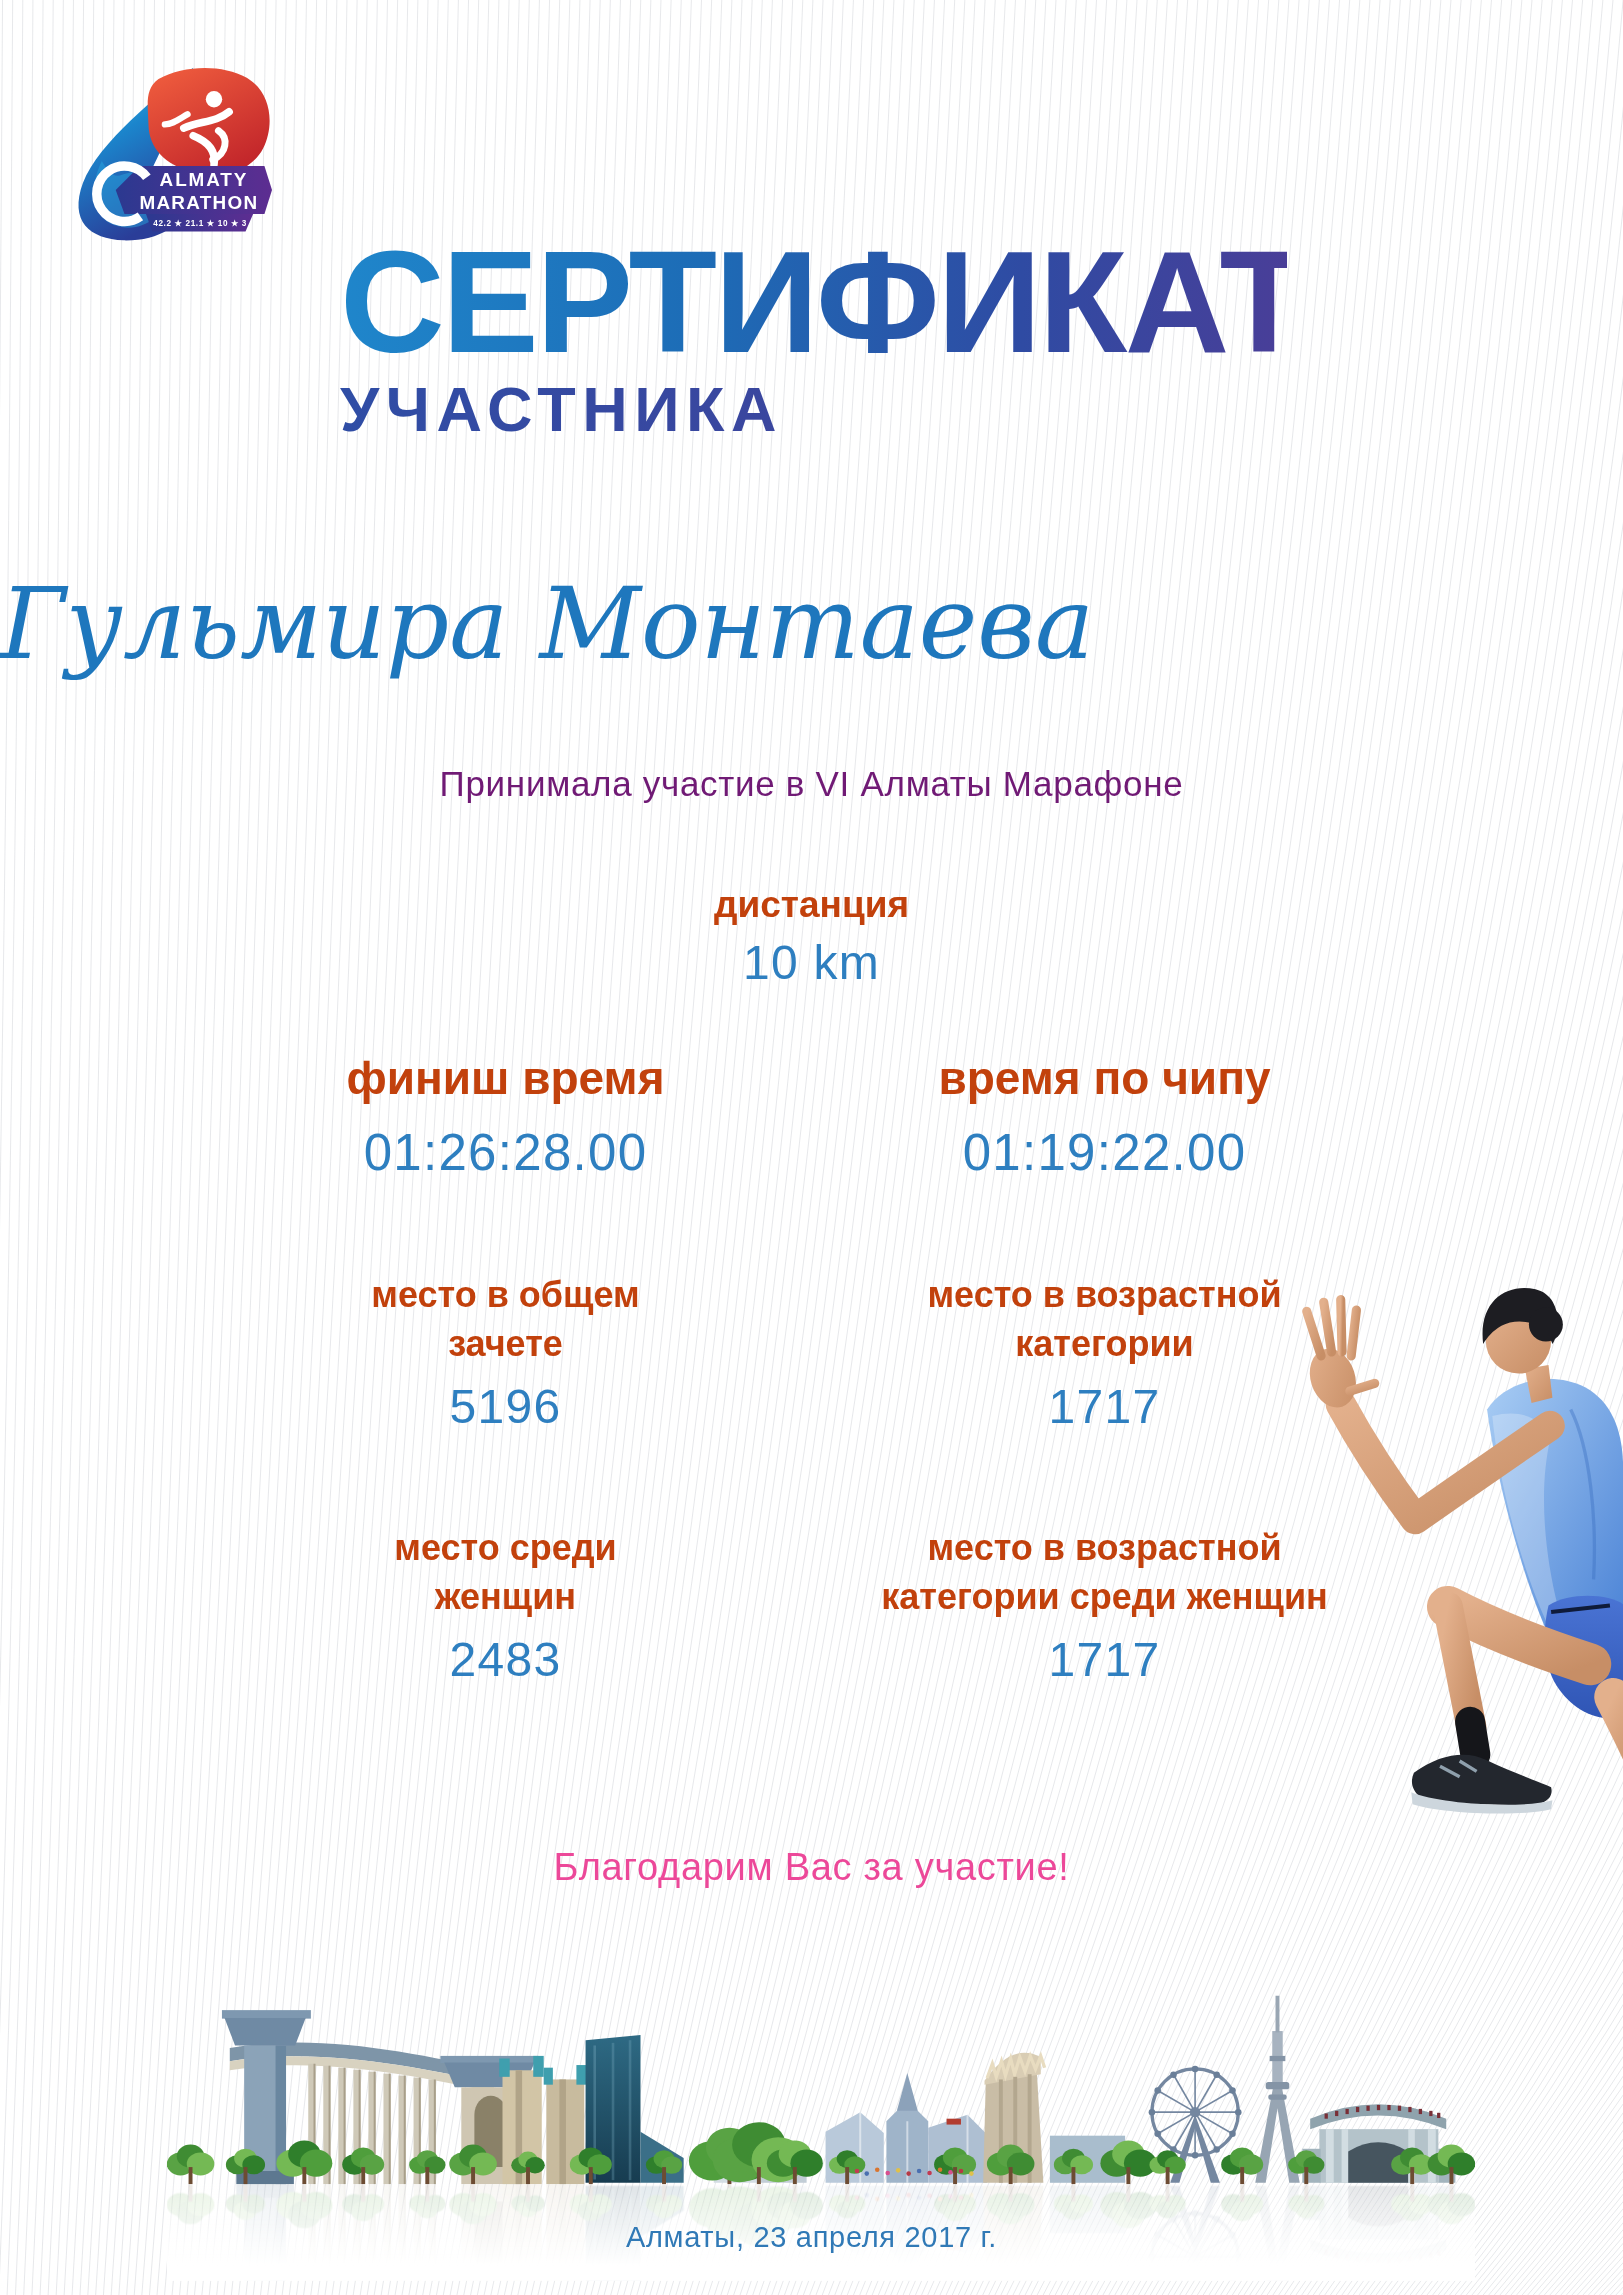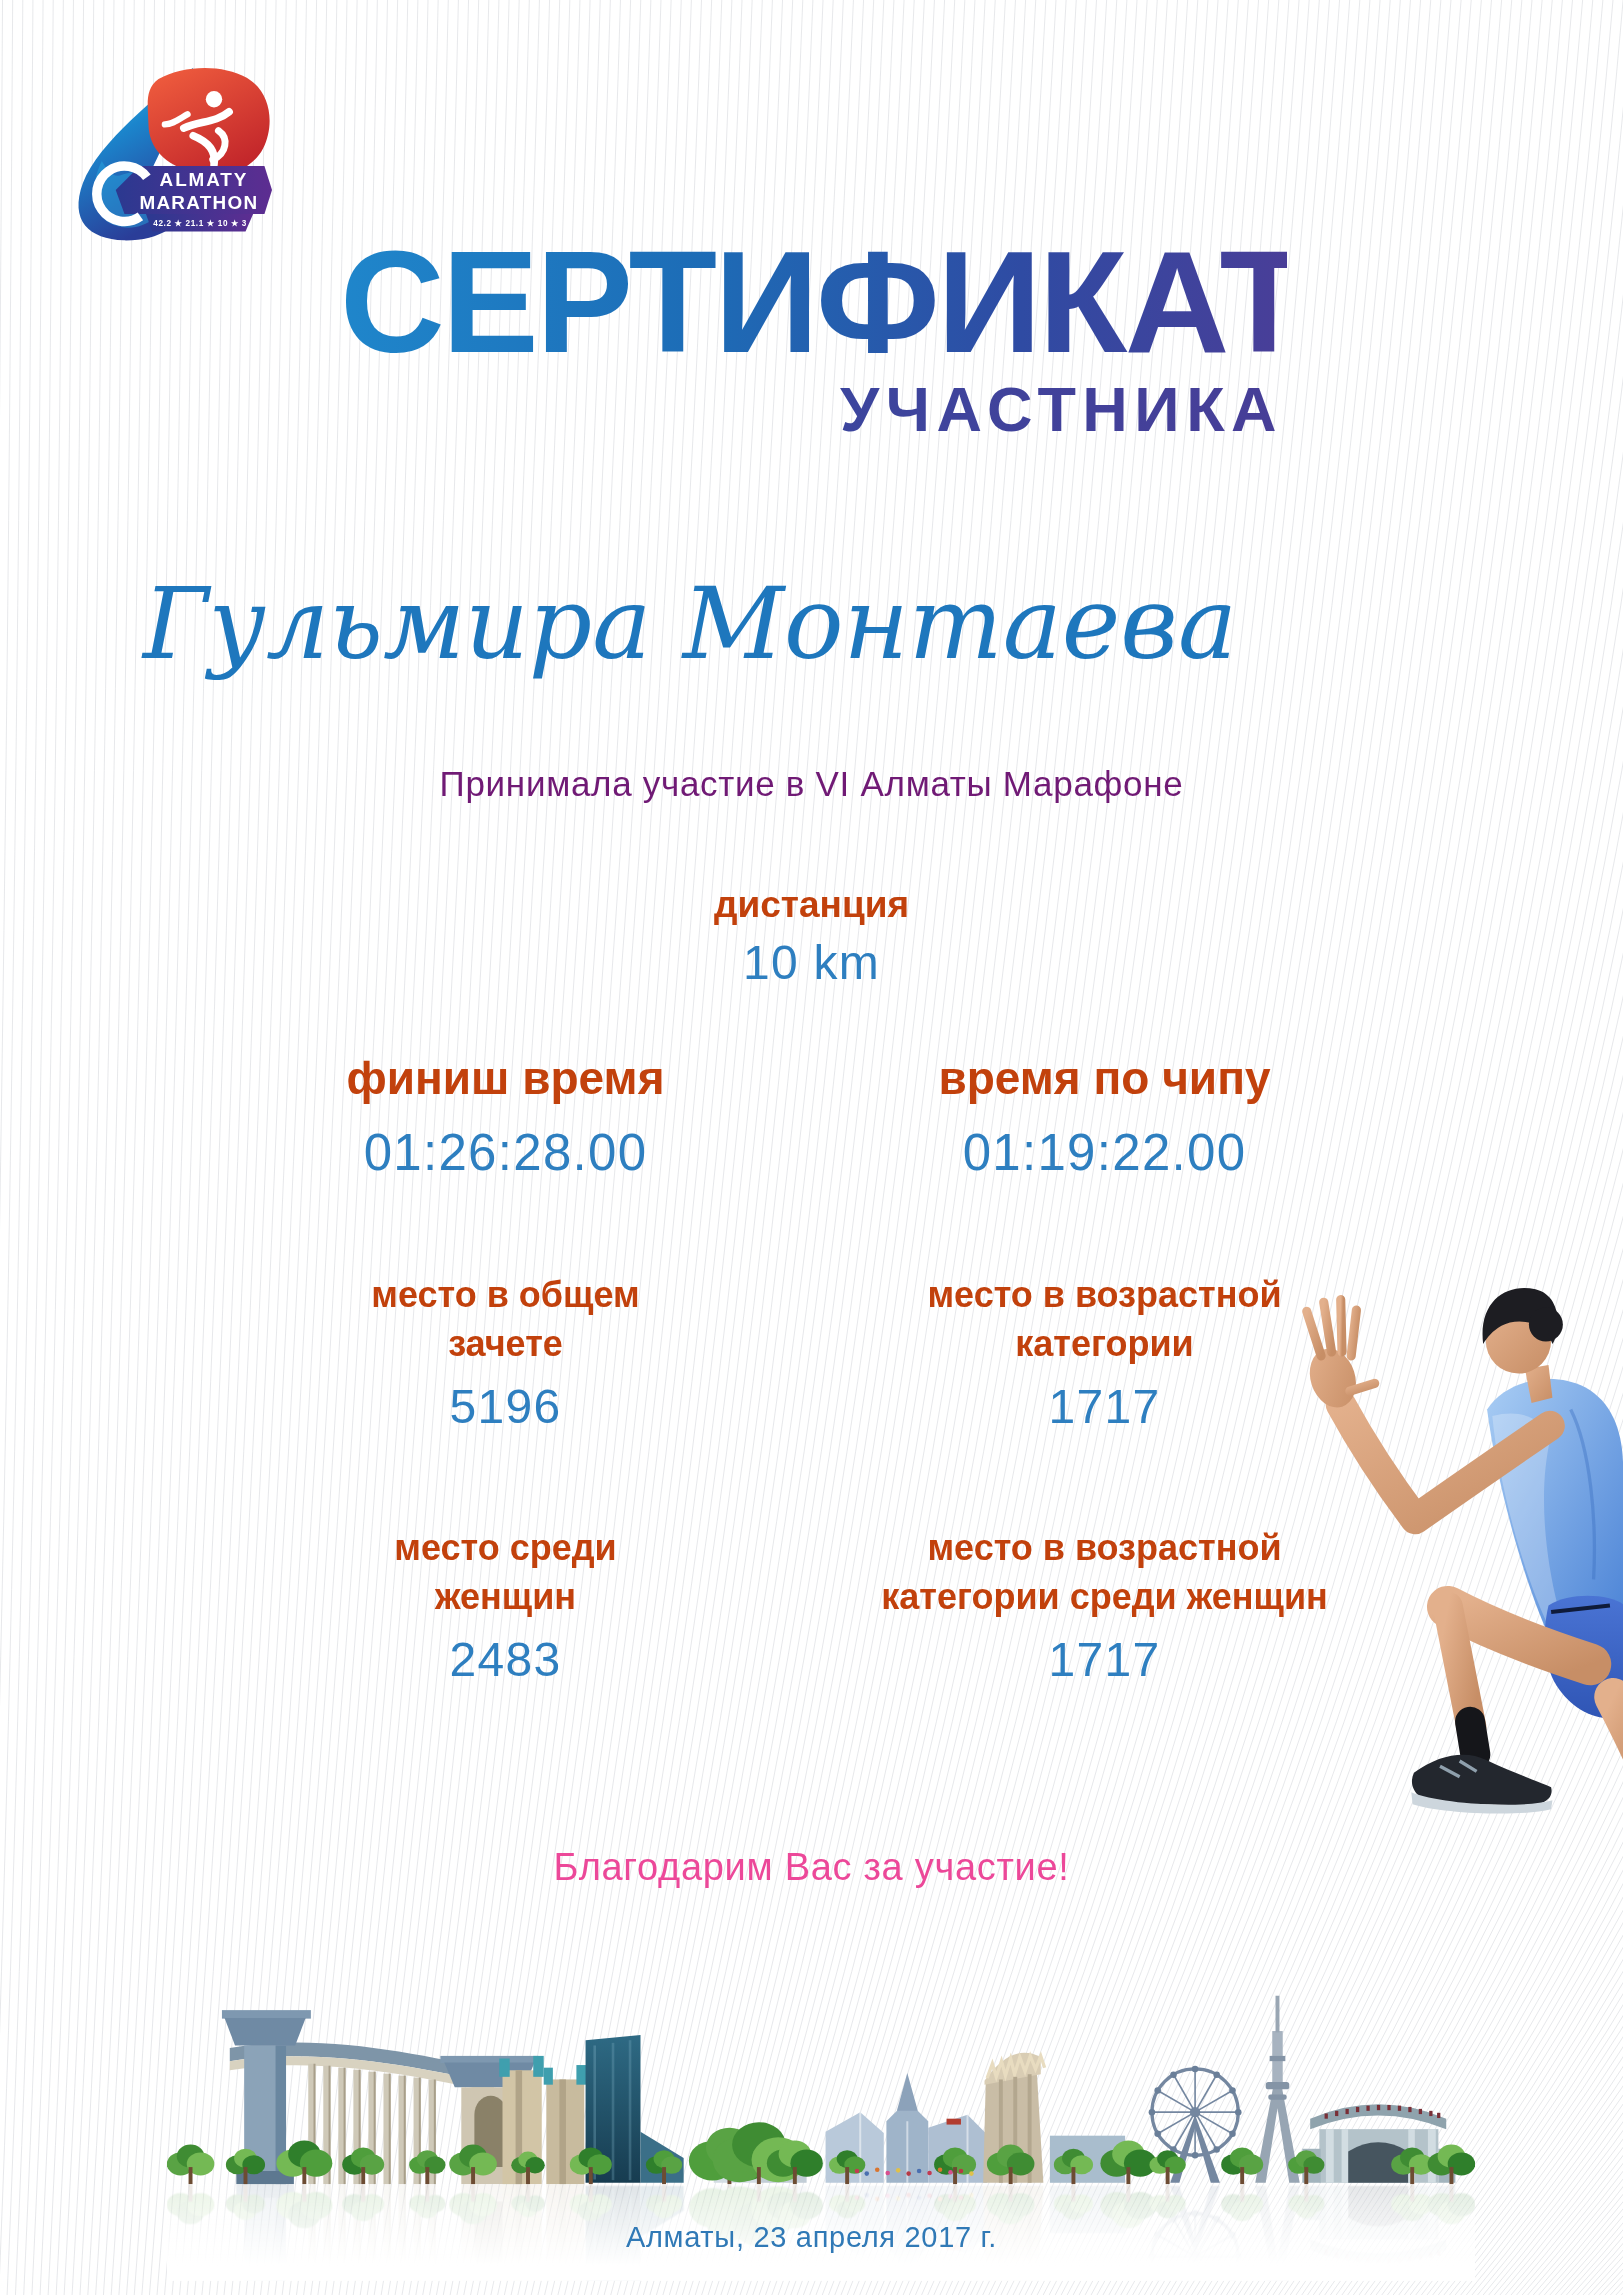--- a/index.html
+++ b/index.html
@@ -22,35 +22,35 @@
     letter-spacing:-2.6px;
     line-height:1;
     background:linear-gradient(90deg,#1f86cb 0%,#1d6cb6 38%,#2f4ba3 72%,#493e98 100%);
     -webkit-background-clip:text;
     background-clip:text;
     color:transparent;
     white-space:nowrap;
   }
   .title-sub{
     margin:2.6px 3.9px 0 0;
-    text-align:right;
+    text-align:left;
     font-size:63px;
     font-weight:700;
     letter-spacing:6.5px;
     line-height:1;
     background:linear-gradient(90deg,#2f4da5 0%,#473e97 100%);
     -webkit-background-clip:text;
     background-clip:text;
     color:transparent;
     white-space:nowrap;
   }
   
   .participant-name{
     left:0;top:570px;width:1380px;
-    text-align:center;
+    text-align:left;
     font-family:"DejaVu Serif", serif;
     font-style:italic;
     font-size:99px;
     color:#1e77bd;
     line-height:1.1;
     white-space:nowrap;
   }
   .participation-line{
     left:0;top:764px;width:1623px;
     text-align:center;

